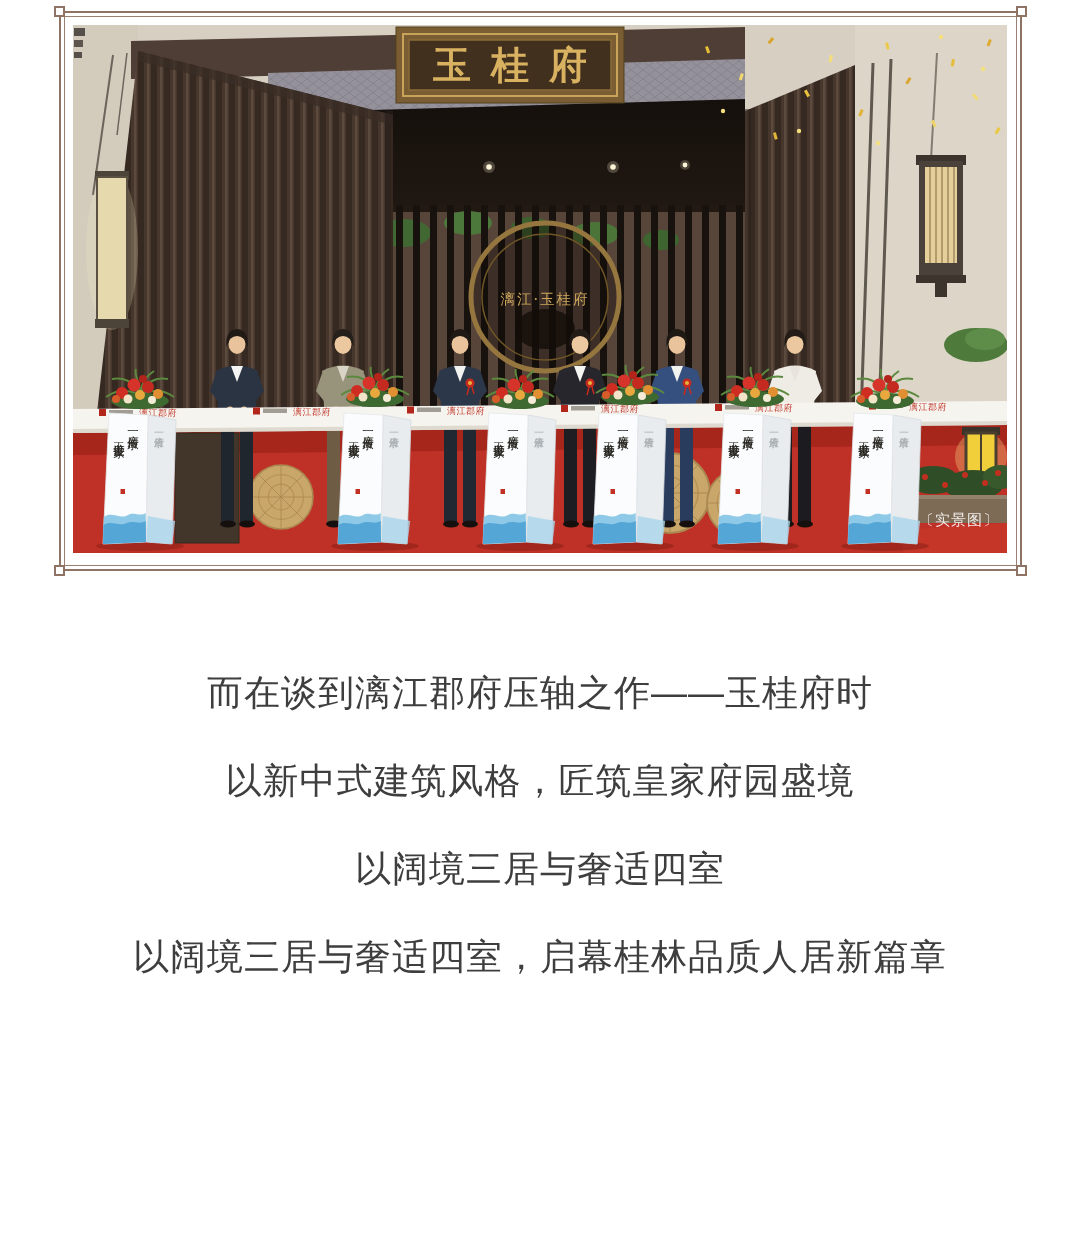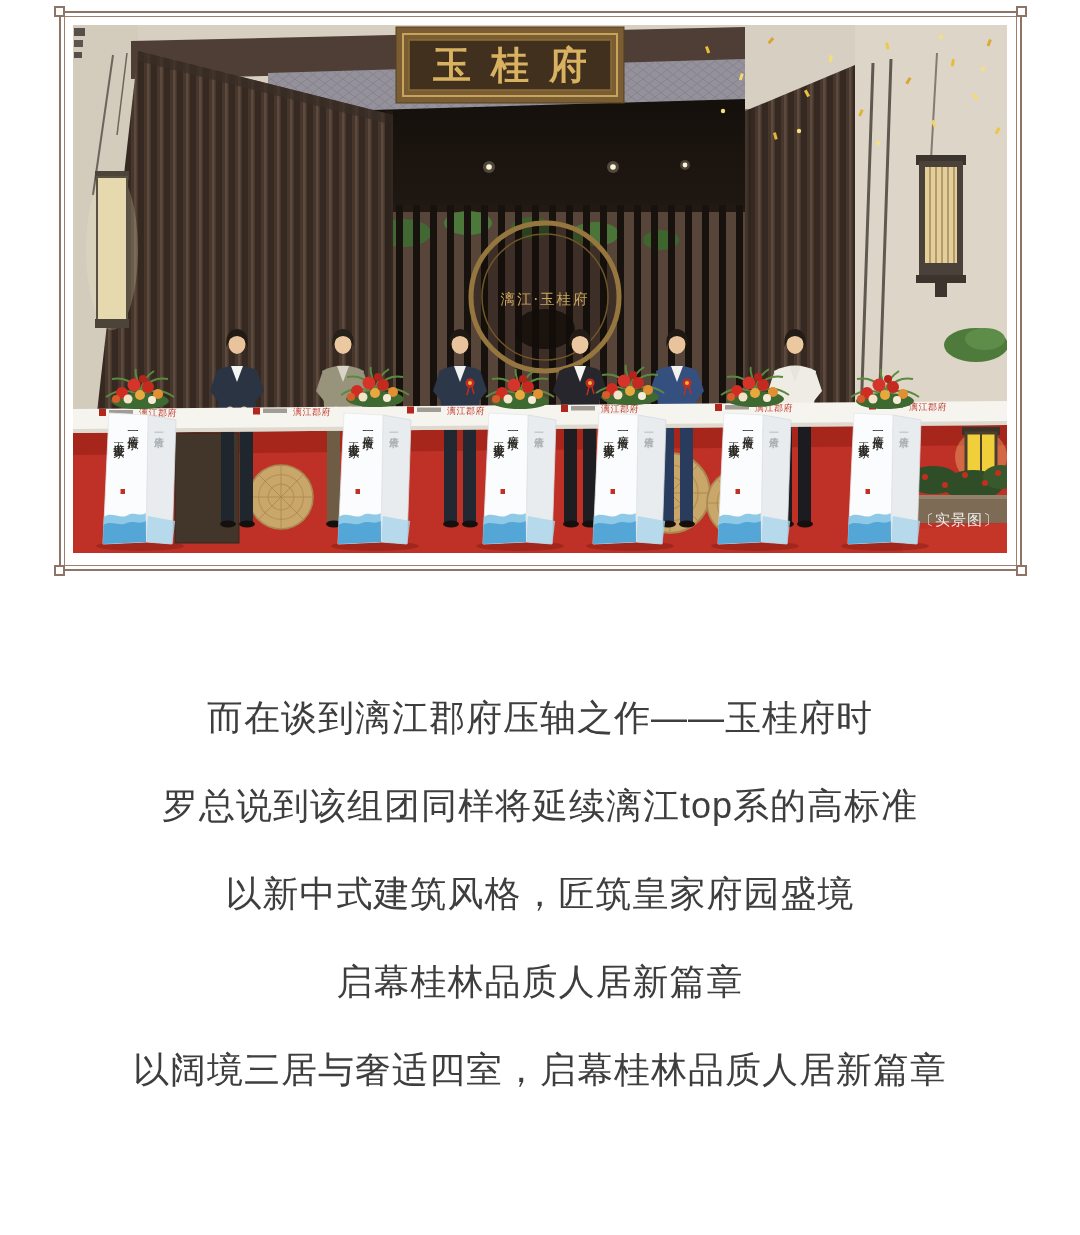--- a/index.html
+++ b/index.html
@@ -12,21 +12,21 @@
   .frame-outer{position:absolute;inset:0;border:2px solid #8f7466}
   .frame-inner{position:absolute;inset:5px;border:1px solid #9a8072}
   .corner{position:absolute;width:11px;height:11px;background:#fff;border:2px solid #8f7466;box-sizing:border-box}
   .corner.tl{left:-5px;top:-5px}
   .corner.tr{right:-5px;top:-5px}
   .corner.bl{left:-5px;bottom:-5px}
   .corner.br{right:-5px;bottom:-5px}
   .photo{position:absolute;left:14px;top:14px;width:934px;height:528px;overflow:hidden;background:#d7d0c2}
   .photo svg{display:block;width:100%;height:100%}
   
-  .text-block{position:absolute;left:0;top:674px;width:1080px}
+  .text-block{position:absolute;left:0;top:649px;width:1080px}
   .line{
     height:88px;display:flex;align-items:center;justify-content:center;
     font-size:36px;color:#3e3e3e;letter-spacing:1px;font-weight:400;white-space:nowrap;
   }
   
   .plaque-chars{font-family:"DejaVu Serif",serif;font-weight:bold;fill:#d8b261;font-size:38px;letter-spacing:20px}
   .emblem-chars{font-family:"DejaVu Serif",serif;fill:#cda75b;font-size:14.5px;letter-spacing:2px}
   .pod-cal{writing-mode:vertical-rl;text-orientation:upright;font-family:"DejaVu Serif",serif;font-size:11.5px;fill:#26241f;letter-spacing:1.5px}
   .pod-cal-side{font-size:10px;fill:#a9afb3}
   .ribbon-chars{font-family:"DejaVu Serif",serif;fill:#c23b2e;font-size:9px;letter-spacing:.5px}
@@ -338,17 +338,16 @@
         <circle cx="910" cy="44" r="2.2" fill="#f4e07e"></circle>
       </g>
 
       <text x="926" y="500" text-anchor="end" class="caption-chars">〔实景图〕</text>
     </svg>
   </div>
 </div>
 
 <div class="text-block">
   <div class="line">而在谈到漓江郡府压轴之作——玉桂府时</div>
-  <div class="line">罗总说到该组团同样将延续漓江top系的高标准</div>
   <div class="line">以新中式建筑风格，匠筑皇家府园盛境</div>
-  <div class="line">启幕桂林品质人居新篇章</div>
+  <div class="line">以阔境三居与奢适四室</div>
   <div class="line">以阔境三居与奢适四室，启幕桂林品质人居新篇章</div>
 </div>
 
 </body></html>

